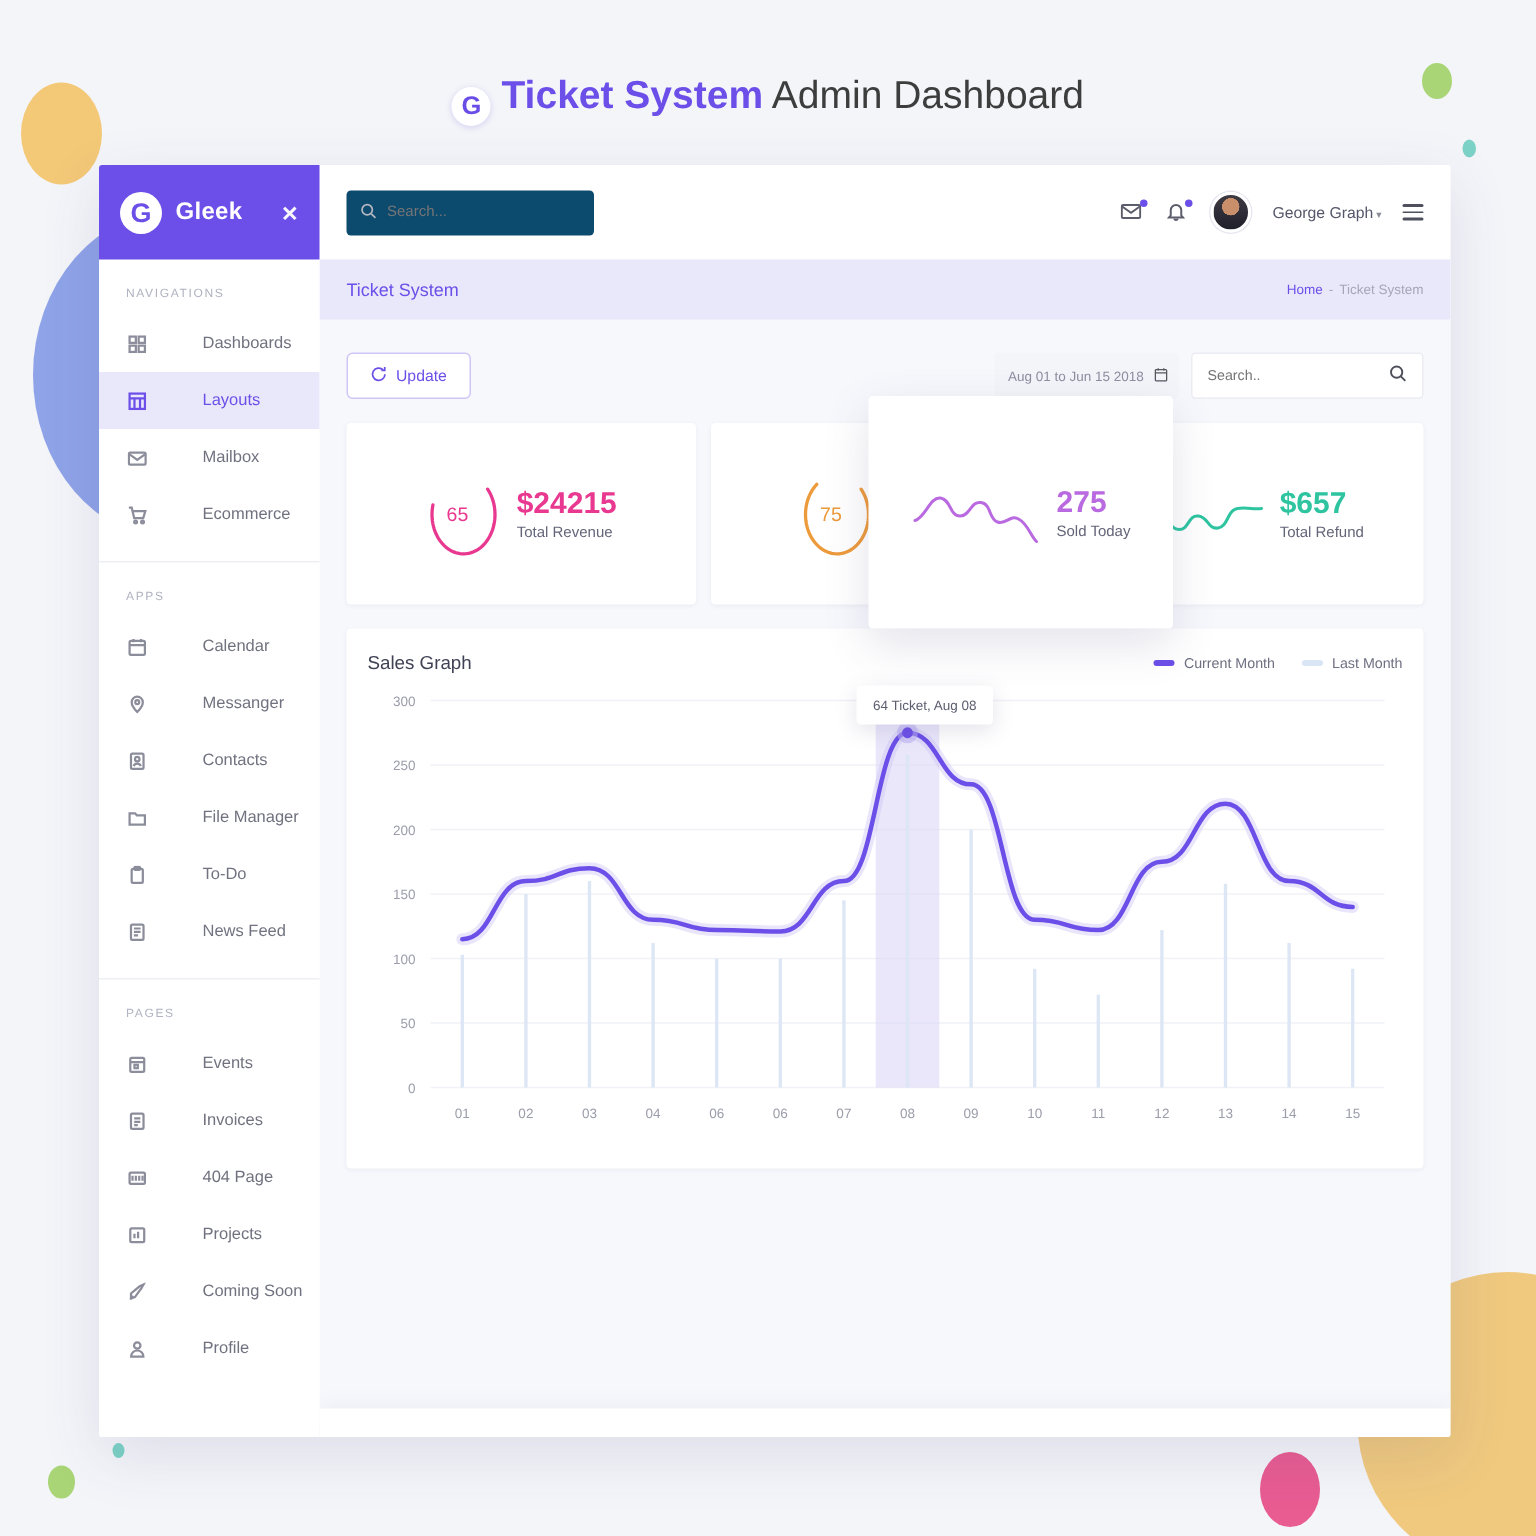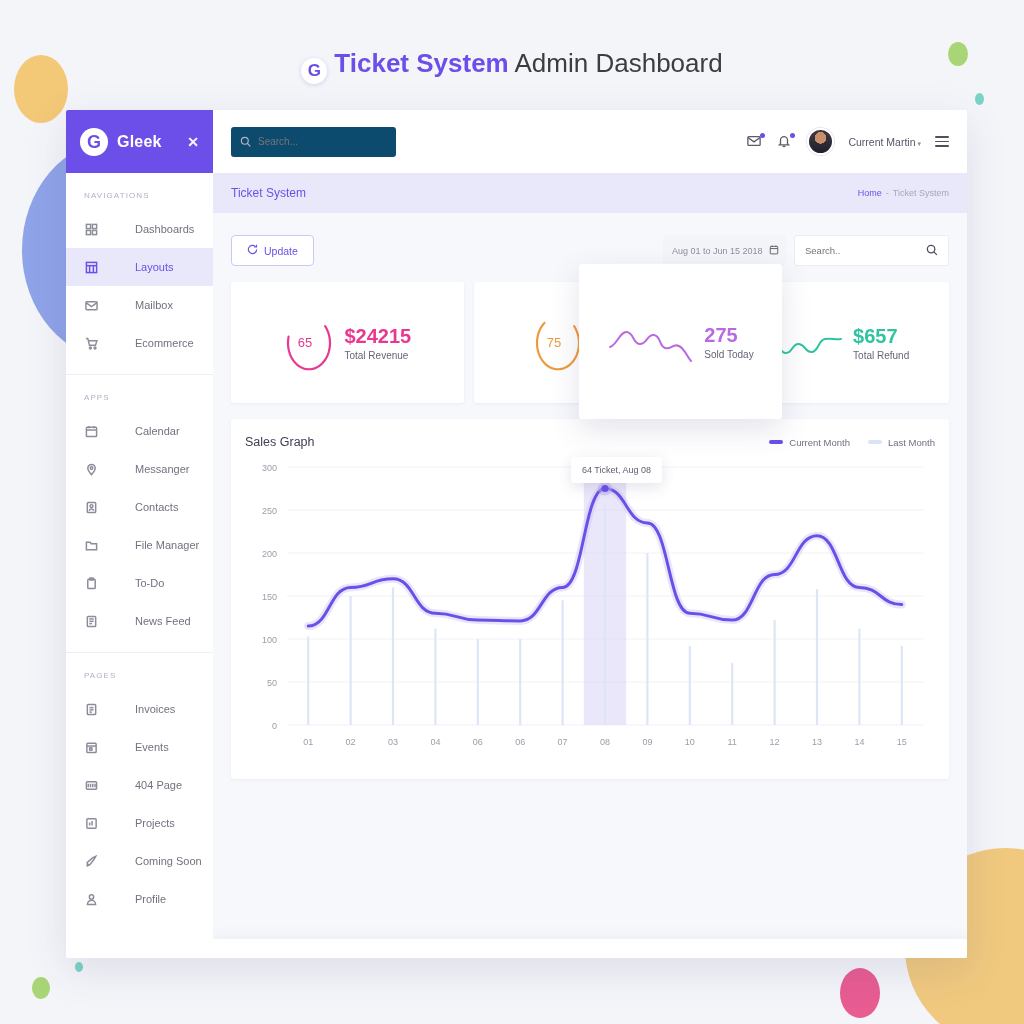--- a/index.html
+++ b/index.html
@@ -325,37 +325,37 @@
               <line x1="4.6" y1="9.3" x2="7.6" y2="9.3"></line>
             </svg>
           </span>
           <span>News Feed</span>
         </div>
         <div class="nav-divider"></div>
         <div class="nav-section-label">PAGES</div>
         <div class="nav-item">
           <span class="nav-ico">
             <svg viewBox="0 0 14 14">
+              <rect x="2" y="2.5" width="10" height="10" rx="1"></rect>
+              <line x1="2" y1="5.4" x2="12" y2="5.4"></line>
+              <rect x="5" y="7.4" width="2.4" height="2.4"></rect>
+            </svg>
+          </span>
+          <span>Events</span>
+        </div>
+        <div class="nav-item">
+          <span class="nav-ico">
+            <svg viewBox="0 0 14 14">
               <rect x="2.5" y="1.5" width="9" height="11" rx="1"></rect>
               <line x1="4.8" y1="5" x2="9.2" y2="5"></line>
               <line x1="4.8" y1="7.4" x2="9.2" y2="7.4"></line>
               <line x1="4.8" y1="9.8" x2="7.4" y2="9.8"></line>
             </svg>
           </span>
           <span>Invoices</span>
-        </div>
-        <div class="nav-item">
-          <span class="nav-ico">
-            <svg viewBox="0 0 14 14">
-              <rect x="2" y="2.5" width="10" height="10" rx="1"></rect>
-              <line x1="2" y1="5.4" x2="12" y2="5.4"></line>
-              <rect x="5" y="7.4" width="2.4" height="2.4"></rect>
-            </svg>
-          </span>
-          <span>Events</span>
         </div>
         <div class="nav-item">
           <span class="nav-ico">
             <svg viewBox="0 0 14 14">
               <rect x="1.5" y="3" width="11" height="8" rx="1"></rect>
               <line x1="3.6" y1="5.2" x2="3.6" y2="8.8"></line>
               <line x1="6" y1="5.2" x2="6" y2="8.8"></line>
               <line x1="8.4" y1="5.2" x2="8.4" y2="8.8"></line>
               <line x1="10.8" y1="5.2" x2="10.8" y2="8.8"></line>
             </svg>
@@ -415,21 +415,21 @@
         </div>
         <div class="icon-btn">
           <svg viewBox="0 0 16 16">
               <path d="M4 11V7a4 4 0 018 0v4l1.3 1.5H2.7L4 11z"></path>
               <path d="M6.6 13.5a1.5 1.5 0 002.8 0"></path>
             </svg>
           <span class="icon-dot"></span>
         </div>
         <div class="avatar"></div>
         <div class="user-name">
-          <span>Current Martin</span><span class="caret">▾</span>
+          <span>George Graph</span><span class="caret">▾</span>
         </div>
         <div class="hamburger">
           <span></span>
             <span></span>
             <span></span>
         </div>
       </div>
     </div>
 
     <div class="crumbbar">

